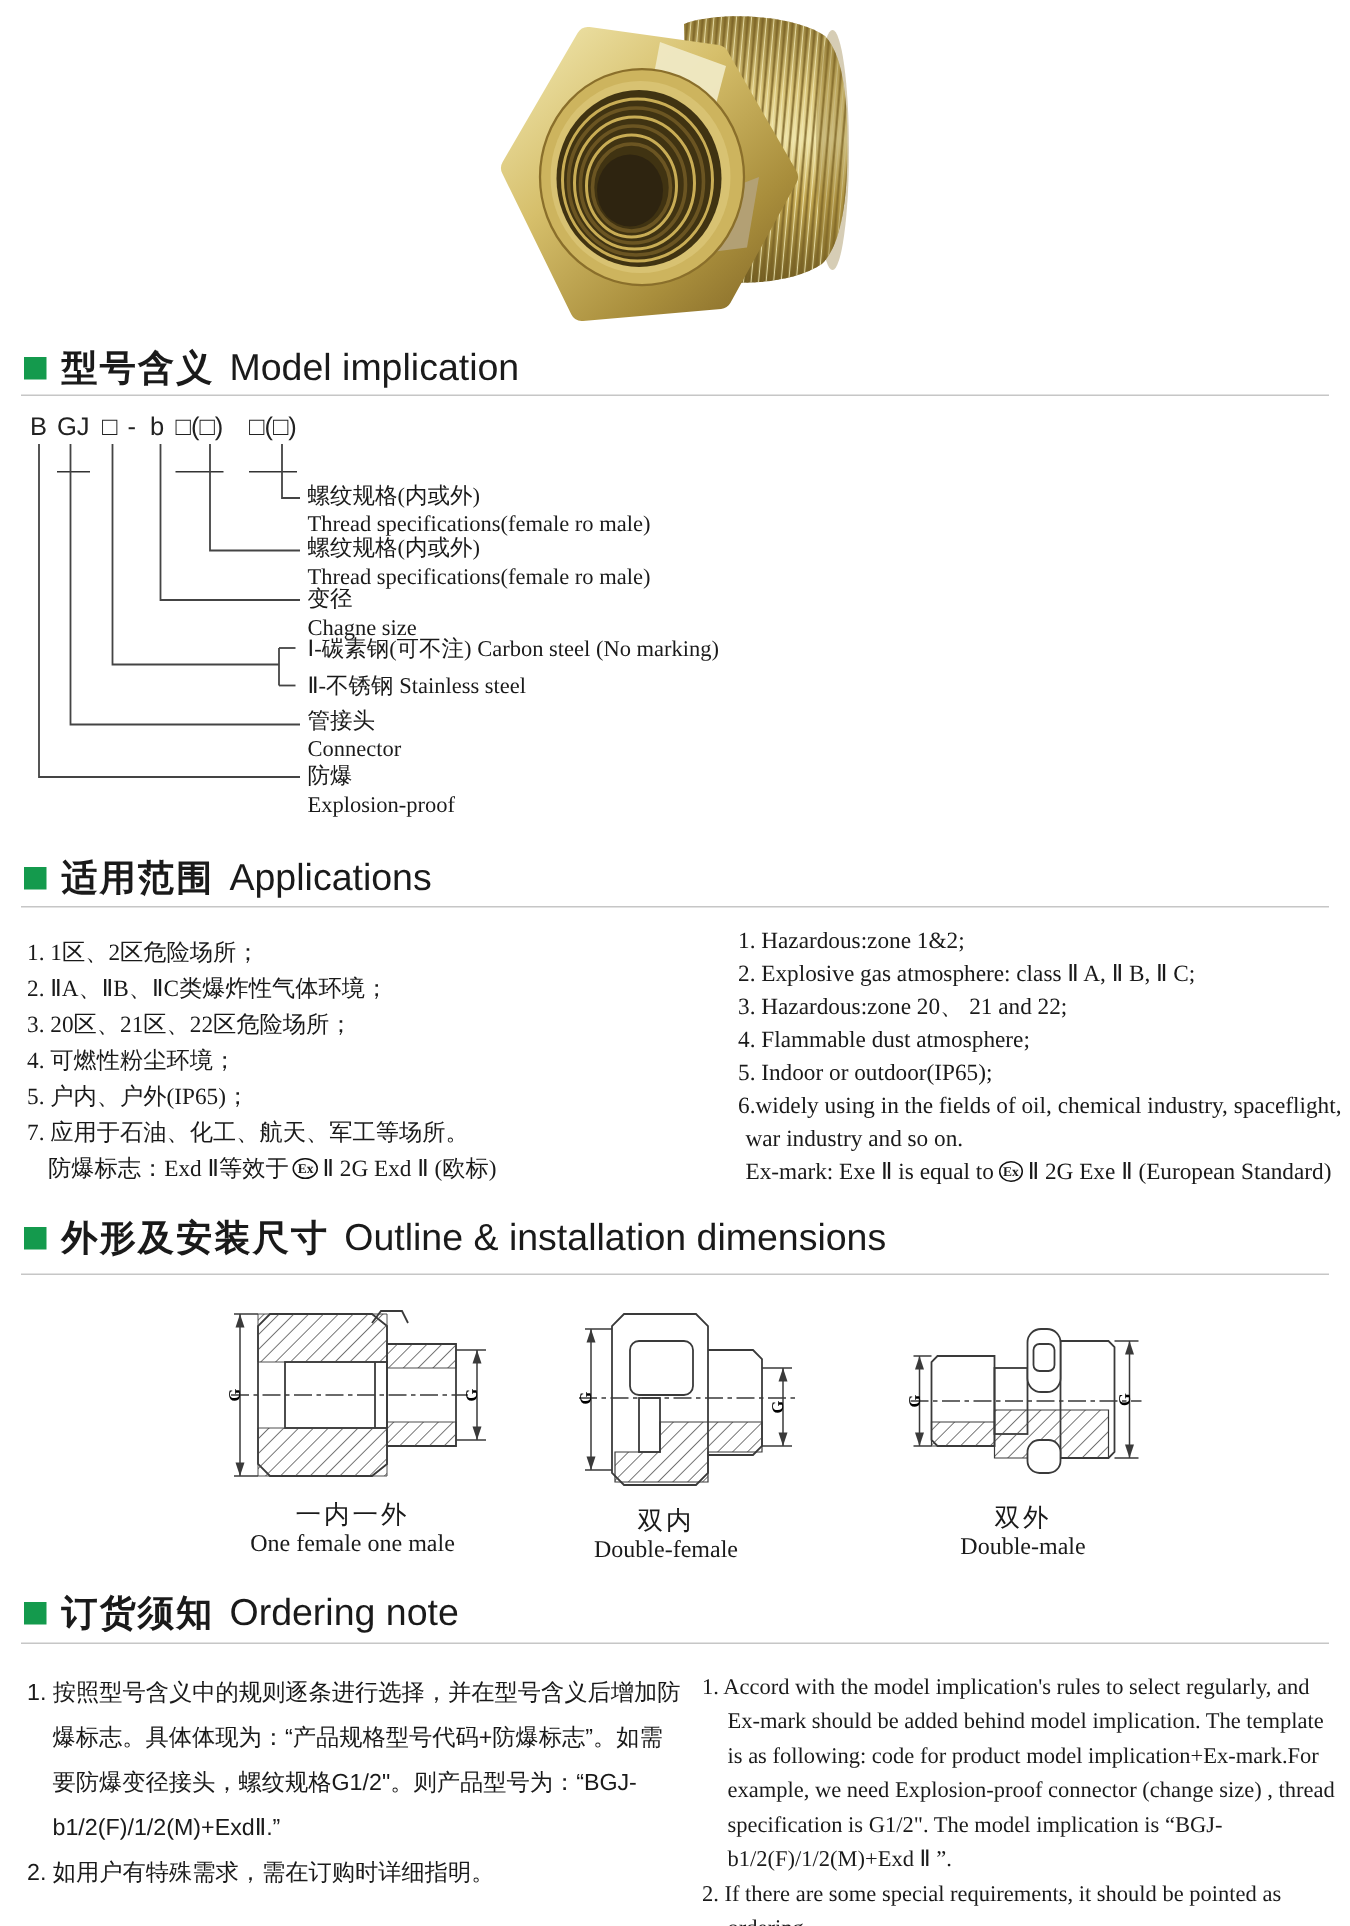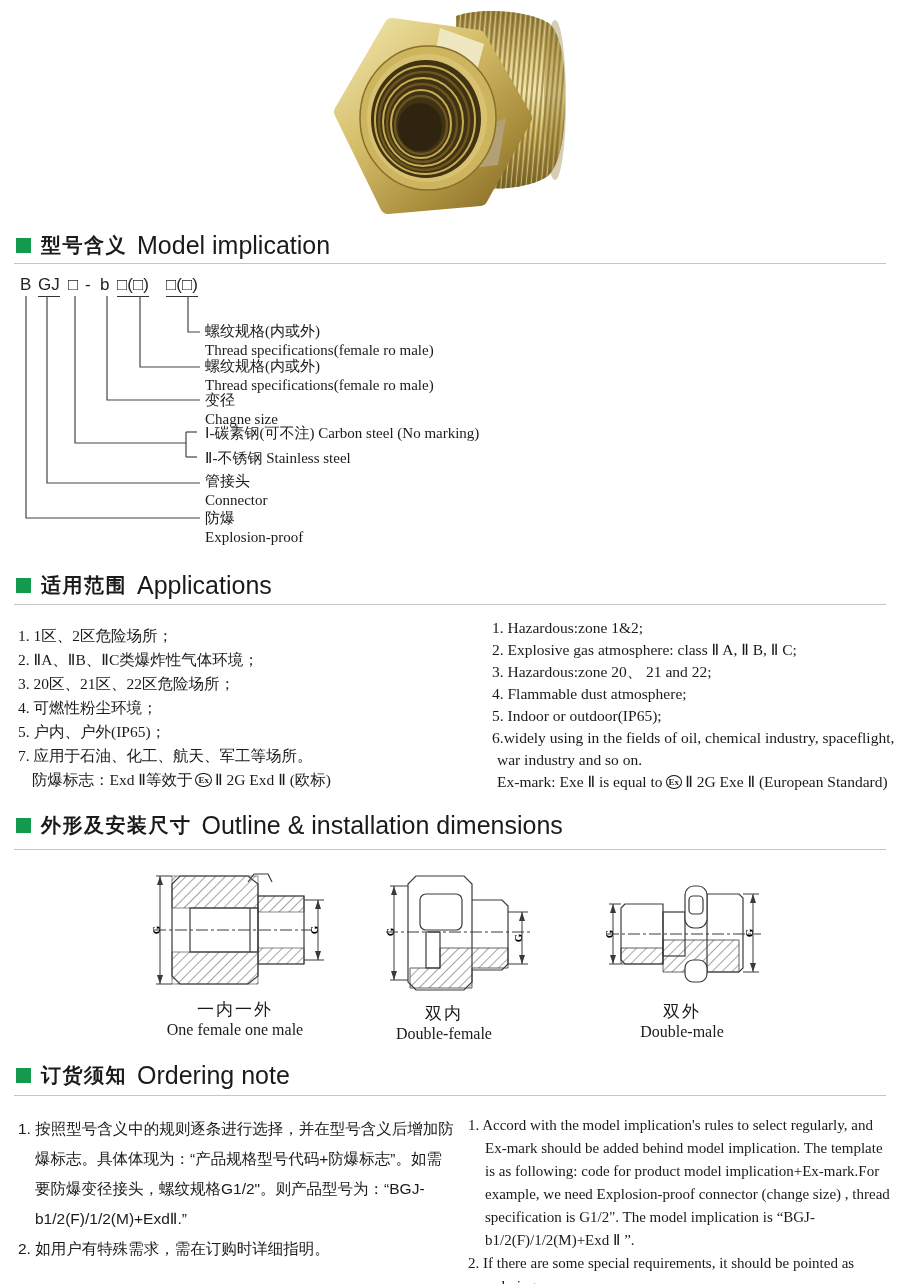--- a/index.html
+++ b/index.html
@@ -2,27 +2,27 @@
 <html><head>
 <meta charset="utf-8">
 <style>
   html,body{margin:0;padding:0;background:#fff;}
   .page{position:relative;width:900px;height:1284px;background:#fff;overflow:hidden;
         font-family:"Liberation Sans",sans-serif;color:#1a1a1a;}
   .abs{position:absolute;}
   
   .sec-h{position:absolute;left:16px;display:flex;align-items:center;gap:10px;height:26px;}
   .sec-h .sq{width:15px;height:15px;background:#149a4d;flex:0 0 auto;}
-  .sec-h .cn{font-size:20px;font-weight:bold;letter-spacing:1.5px;}
+  .sec-h .cn{font-size:24px;font-weight:bold;letter-spacing:1.5px;}
   .sec-h .en{font-size:25px;}
   .rule{position:absolute;left:14px;width:872px;border-top:1px solid #c6c6c6;height:0;}
   
   .code{position:absolute;top:275px;left:0;height:22px;font-size:17px;color:#222;}
   .code span{position:absolute;top:0;display:inline-block;white-space:nowrap;}
-  .code .u{border-bottom:1.5px solid #333;padding-bottom:1px;}
+  .code .u{border-bottom:1.5px solid #333;padding-bottom:19px;}
   
   .mlbl{position:absolute;left:205px;font-size:15px;font-family:"Liberation Serif",serif;
         white-space:nowrap;line-height:18px;}
   
   .app-col{position:absolute;font-family:"Liberation Serif",serif;font-size:15.5px;}
   .app-line{line-height:24px;white-space:nowrap;}
   .exsym{display:inline-block;border:1px solid #111;border-radius:50%;font-size:9px;
          line-height:10px;padding:1px 2px;vertical-align:2px;font-weight:bold;margin:0 3px;
          font-family:"Liberation Serif",serif;}
   

